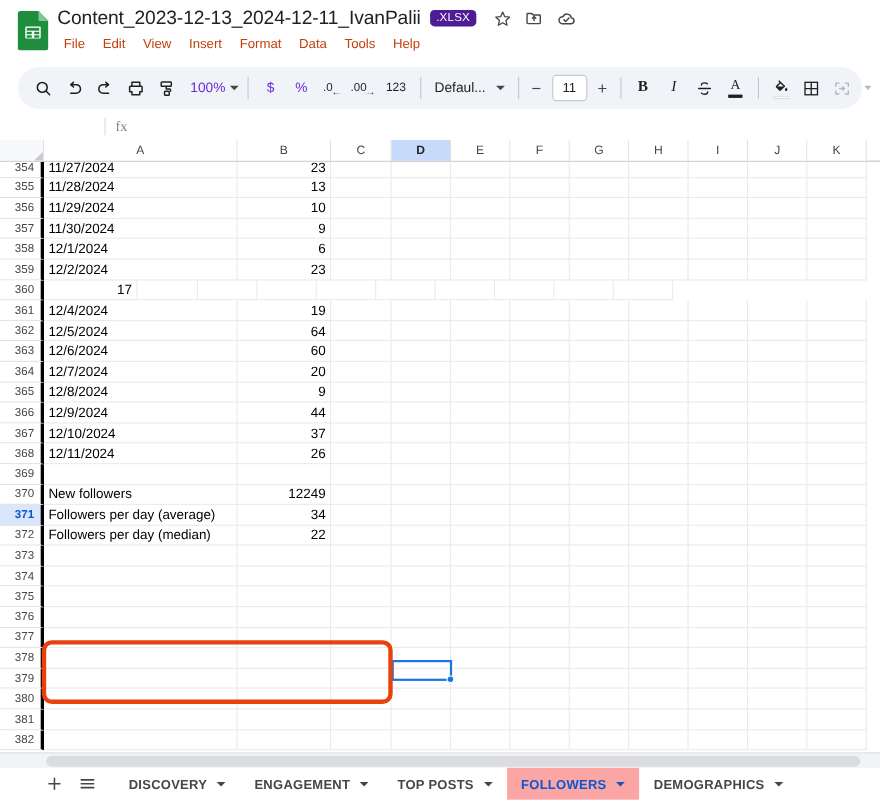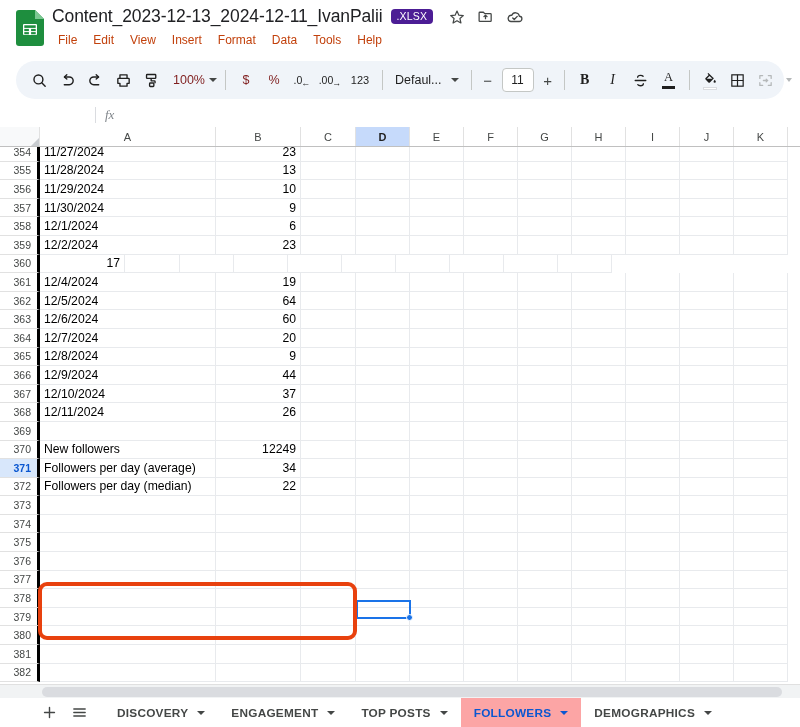--- a/index.html
+++ b/index.html
@@ -113,21 +113,21 @@
     display: flex;
     align-items: center;
     justify-content: center;
     border-radius: 50%;
     color: #1f1f1f;
     flex: none;
     cursor: default;
   }
   .tb-text {
     font-size: 12.5px;
-    color: #7f1d1d;
+    color: #6d28d9;
     padding: 0 2px;
     white-space: nowrap;
   }
   .tb-zoom {
     display: flex;
     align-items: center;
     height: 28px;
     padding: 0 2px 0 6px;
     gap: 2px;
     border-radius: 4px;
@@ -210,21 +210,20 @@
     justify-content: space-between;
     padding: 0 10px 0 14px;
     box-sizing: border-box;
     margin-top: 34px;
   }
   .namebox-text { font-size: 12px; color: #202124; }
   .fx-sep { width: 1px; height: 16px; background: #dadce0; }
   .fx-label {
     font-size: 13px;
     color: #80868b;
-    font-style: italic;
     font-family: "Liberation Serif", serif;
     padding: 0 10px 0 9px;
   }
   .formula-input {
     flex: 1;
     font-size: 12px;
     color: #202124;
   }
 
   

